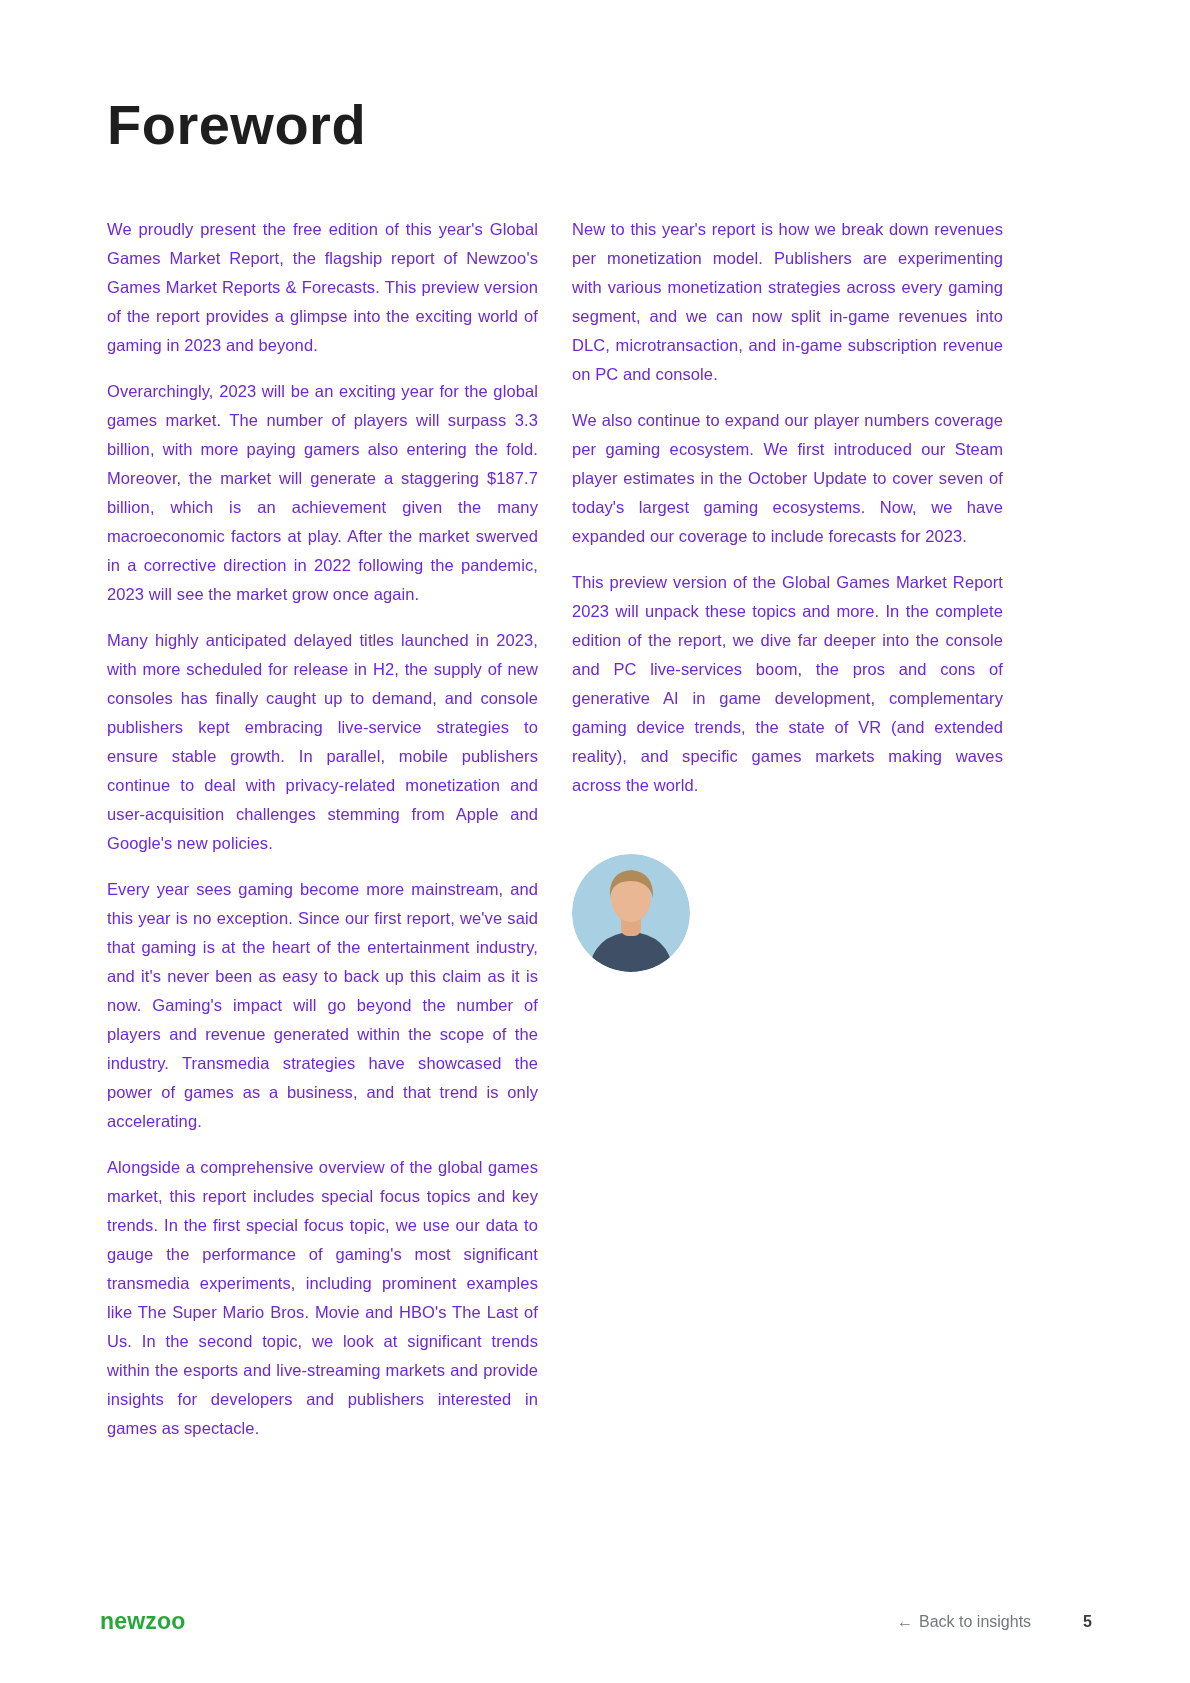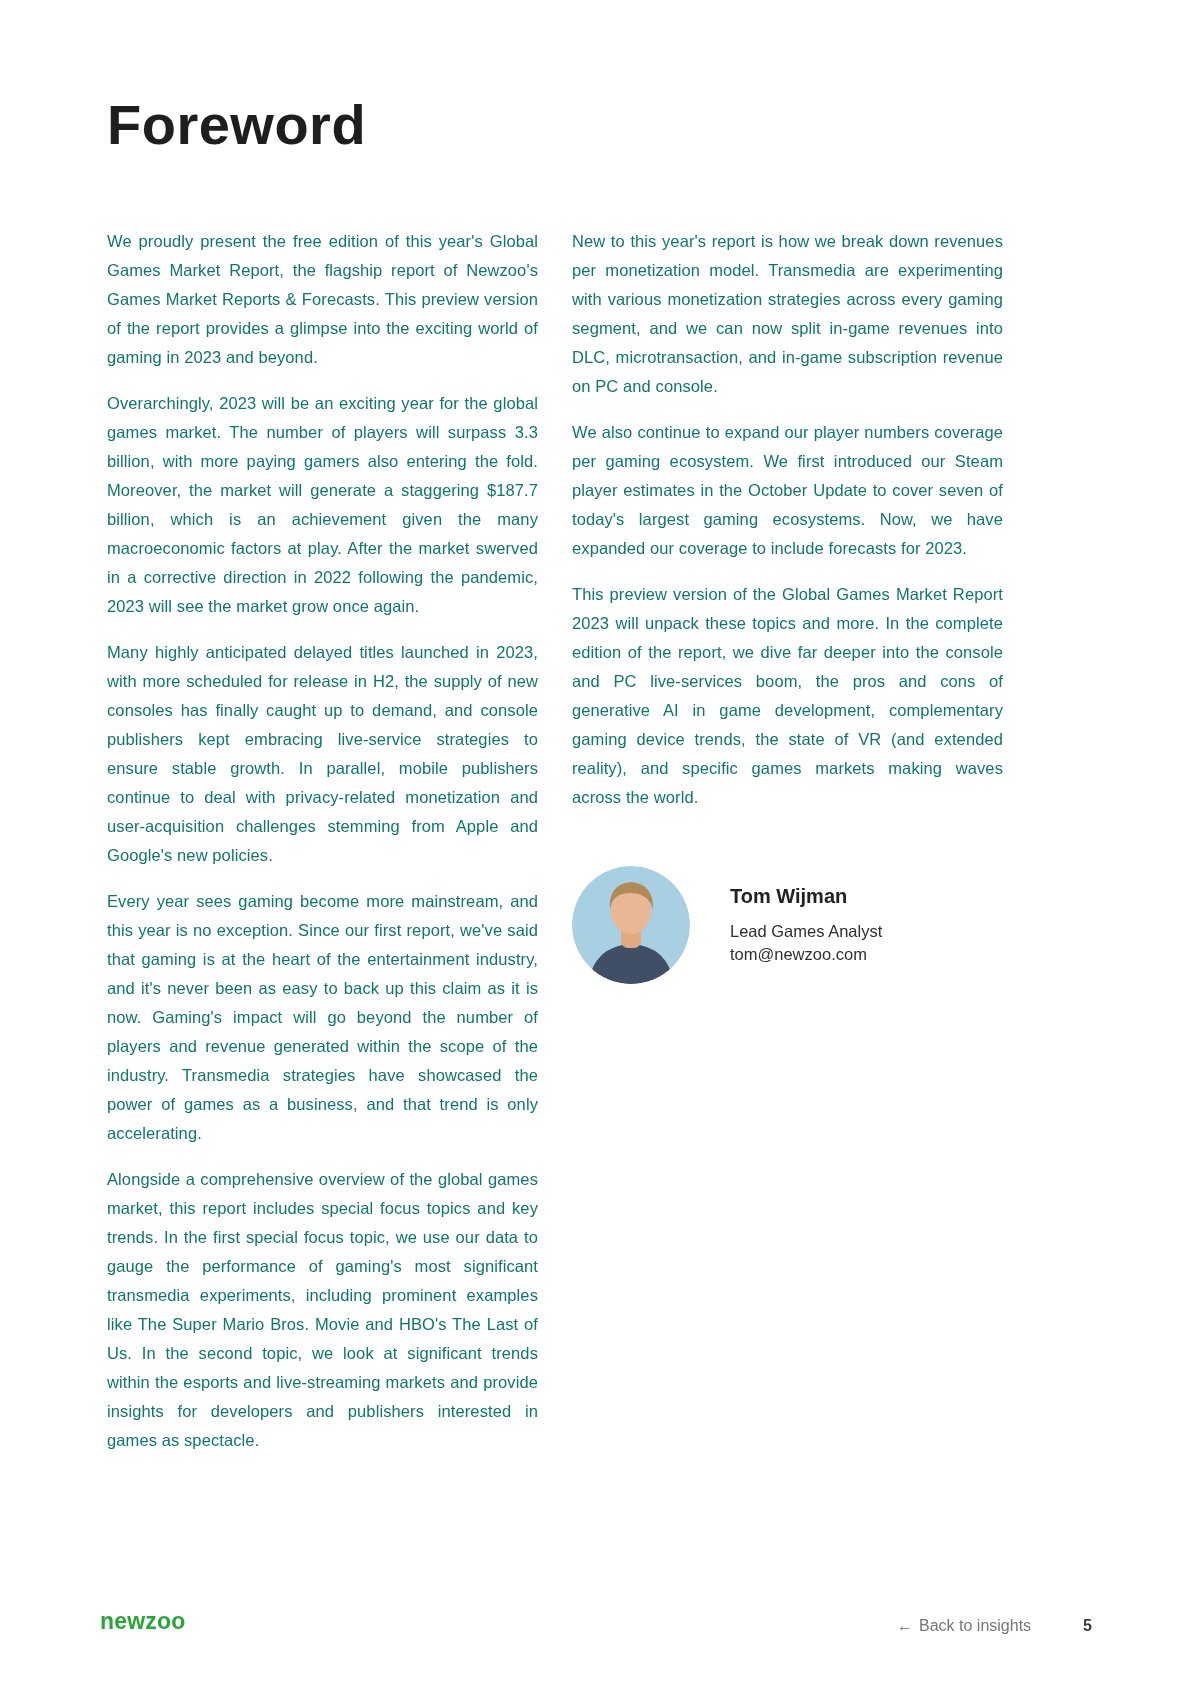--- a/index.html
+++ b/index.html
@@ -23,26 +23,26 @@
   }
   .cols {
     display: flex;
     gap: 34px;
   }
   .col {
     width: 431px;
     flex: 0 0 431px;
   }
   .col p {
-    margin: 12px 0 17px 0;
+    margin: 0 0 17px 0;
     font-size: 16.5px;
     line-height: 29px;
     text-align: justify;
     letter-spacing: 0.1px;
-    color: #0f766e;
+    color: #6d28d9;
   }
   .author-card {
     margin-top: 54px;
     display: flex;
     align-items: center;
     gap: 40px;
   }
   .author-photo {
     width: 118px;
     height: 118px;
@@ -61,21 +61,21 @@
     line-height: 23px;
     color: #2f2f2f;
   }
   .page-footer {
     position: absolute;
     left: 100px;
     right: 98px;
     bottom: 48px;
     display: flex;
     justify-content: space-between;
-    align-items: flex-end;
+    align-items: center;
   }
   .brand-logo {
     font-size: 23px;
     font-weight: 700;
     letter-spacing: 0.2px;
     color: #29a637;
   }
   .footer-right {
     display: flex;
     align-items: center;
@@ -107,44 +107,39 @@
 
     <div class="col">
       <p>We proudly present the free edition of this year's Global Games Market Report, the flagship report of Newzoo's Games Market Reports &amp; Forecasts. This preview version of the report provides a glimpse into the exciting world of gaming in 2023 and beyond.</p>
       <p>Overarchingly, 2023 will be an exciting year for the global games market. The number of players will surpass 3.3 billion, with more paying gamers also entering the fold. Moreover, the market will generate a staggering $187.7 billion, which is an achievement given the many macroeconomic factors at play. After the market swerved in a corrective direction in 2022 following the pandemic, 2023 will see the market grow once again.</p>
       <p>Many highly anticipated delayed titles launched in 2023, with more scheduled for release in H2, the supply of new consoles has finally caught up to demand, and console publishers kept embracing live-service strategies to ensure stable growth. In parallel, mobile publishers continue to deal with privacy-related monetization and user-acquisition challenges stemming from Apple and Google's new policies.</p>
       <p>Every year sees gaming become more mainstream, and this year is no exception. Since our first report, we've said that gaming is at the heart of the entertainment industry, and it's never been as easy to back up this claim as it is now. Gaming's impact will go beyond the number of players and revenue generated within the scope of the industry. Transmedia strategies have showcased the power of games as a business, and that trend is only accelerating.</p>
       <p>Alongside a comprehensive overview of the global games market, this report includes special focus topics and key trends. In the first special focus topic, we use our data to gauge the performance of gaming's most significant transmedia experiments, including prominent examples like The Super Mario Bros. Movie and HBO's The Last of Us. In the second topic, we look at significant trends within the esports and live-streaming markets and provide insights for developers and publishers interested in games as spectacle.</p>
     </div>
 
     <div class="col">
-      <p>New to this year's report is how we break down revenues per monetization model. Transmedia are experimenting with various monetization strategies across every gaming segment, and we can now split in-game revenues into DLC, microtransaction, and in-game subscription revenue on PC and console.</p>
+      <p>New to this year's report is how we break down revenues per monetization model. Publishers are experimenting with various monetization strategies across every gaming segment, and we can now split in-game revenues into DLC, microtransaction, and in-game subscription revenue on PC and console.</p>
       <p>We also continue to expand our player numbers coverage per gaming ecosystem. We first introduced our Steam player estimates in the October Update to cover seven of today's largest gaming ecosystems. Now, we have expanded our coverage to include forecasts for 2023.</p>
       <p>This preview version of the Global Games Market Report 2023 will unpack these topics and more. In the complete edition of the report, we dive far deeper into the console and PC live-services boom, the pros and cons of generative AI in game development, complementary gaming device trends, the state of VR (and extended reality), and specific games markets making waves across the world.</p>
 
       <div class="author-card">
         <svg class="author-photo" viewBox="0 0 118 118" xmlns="http://www.w3.org/2000/svg">
           <defs>
             <clipPath id="avatarClip">
                 <circle cx="59" cy="59" r="59"></circle>
               </clipPath>
           </defs>
           <g clip-path="url(#avatarClip)">
             <rect width="118" height="118" fill="#a9cfe2"></rect>
             <path d="M 16 118 Q 22 80 59 78 Q 96 80 102 118 Z" fill="#3e4f66"></path>
             <rect x="49" y="58" width="20" height="24" rx="7" fill="#e2a983"></rect>
             <ellipse cx="59" cy="45" rx="20" ry="23" fill="#eab795"></ellipse>
             <path d="M 38 44 Q 36 18 59 16 Q 82 18 81 44 Q 77 27 58 27 Q 47 27 42 33 Q 39 37 38 44 Z" fill="#b08a57"></path>
           </g>
         </svg>
-        <div class="author-info">
-          <div class="author-name">Tom Wijman</div>
-          <div class="author-role">Lead Games Analyst</div>
-          <div class="author-email">tom@newzoo.com</div>
-        </div>
       </div>
     </div>
 
   </div>
 
   <div class="page-footer">
     <div class="brand-logo">newzoo</div>
     <div class="footer-right">
       <a class="back-link">
         <span>←</span>

